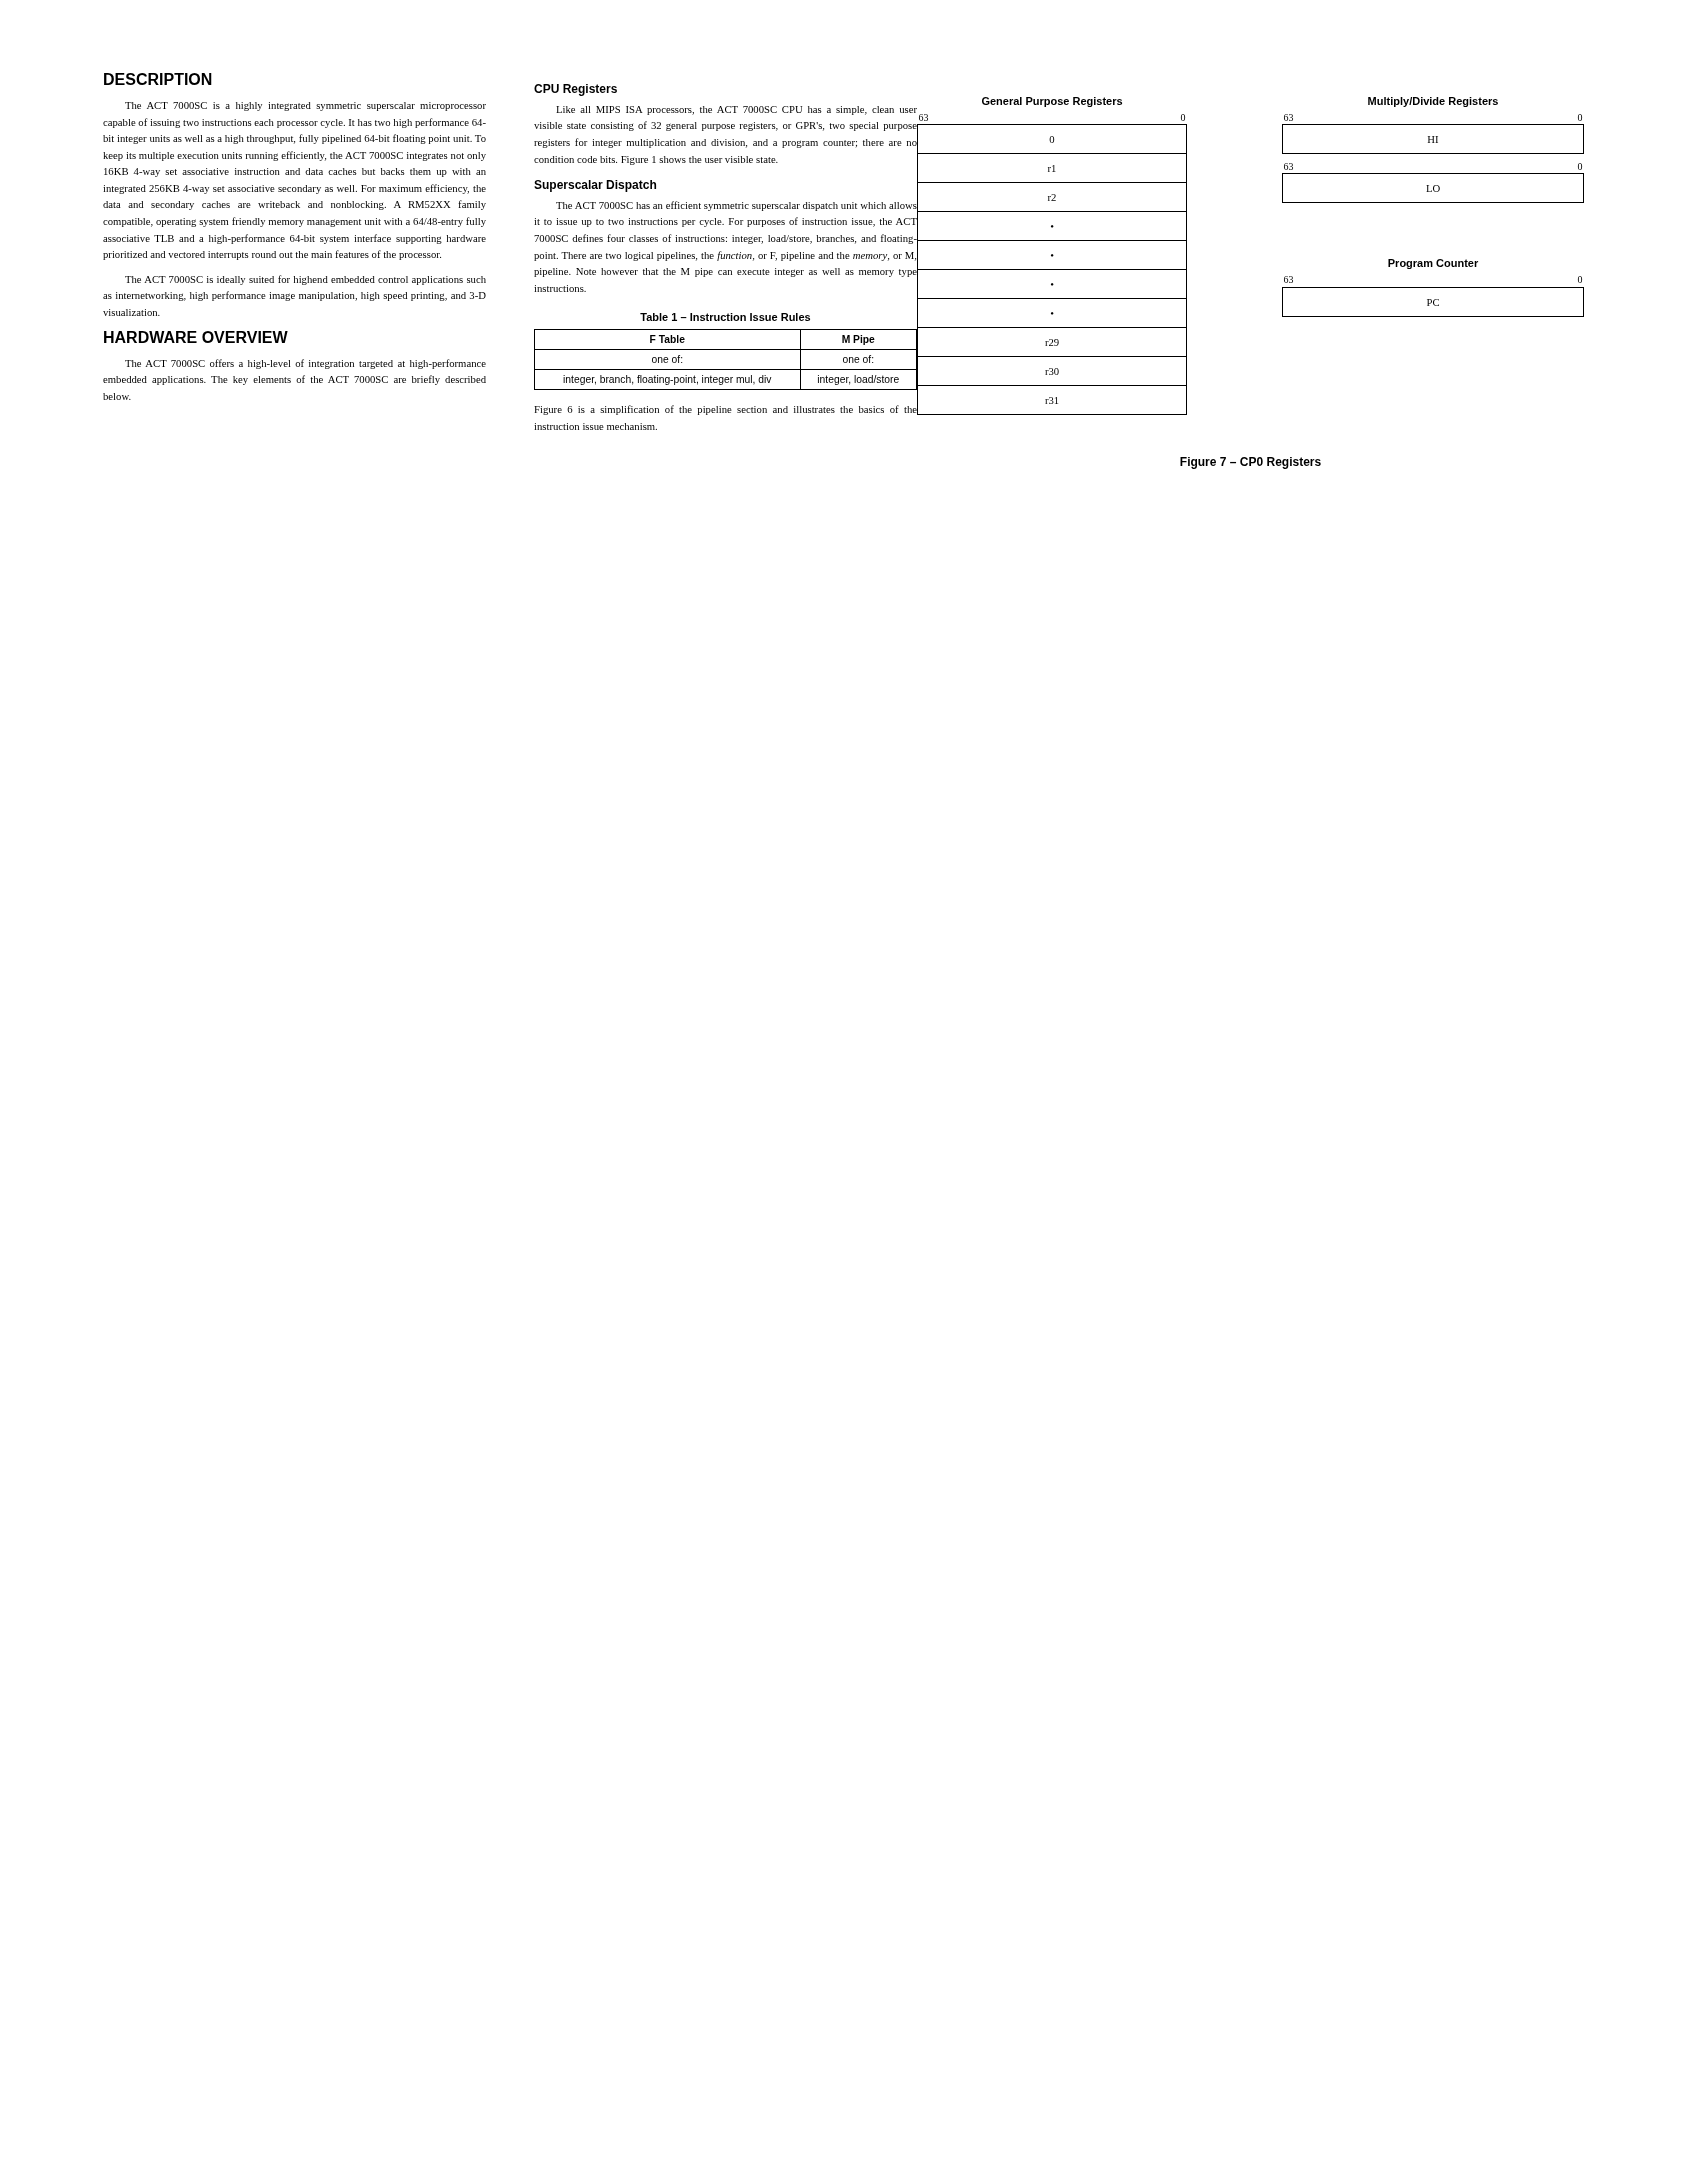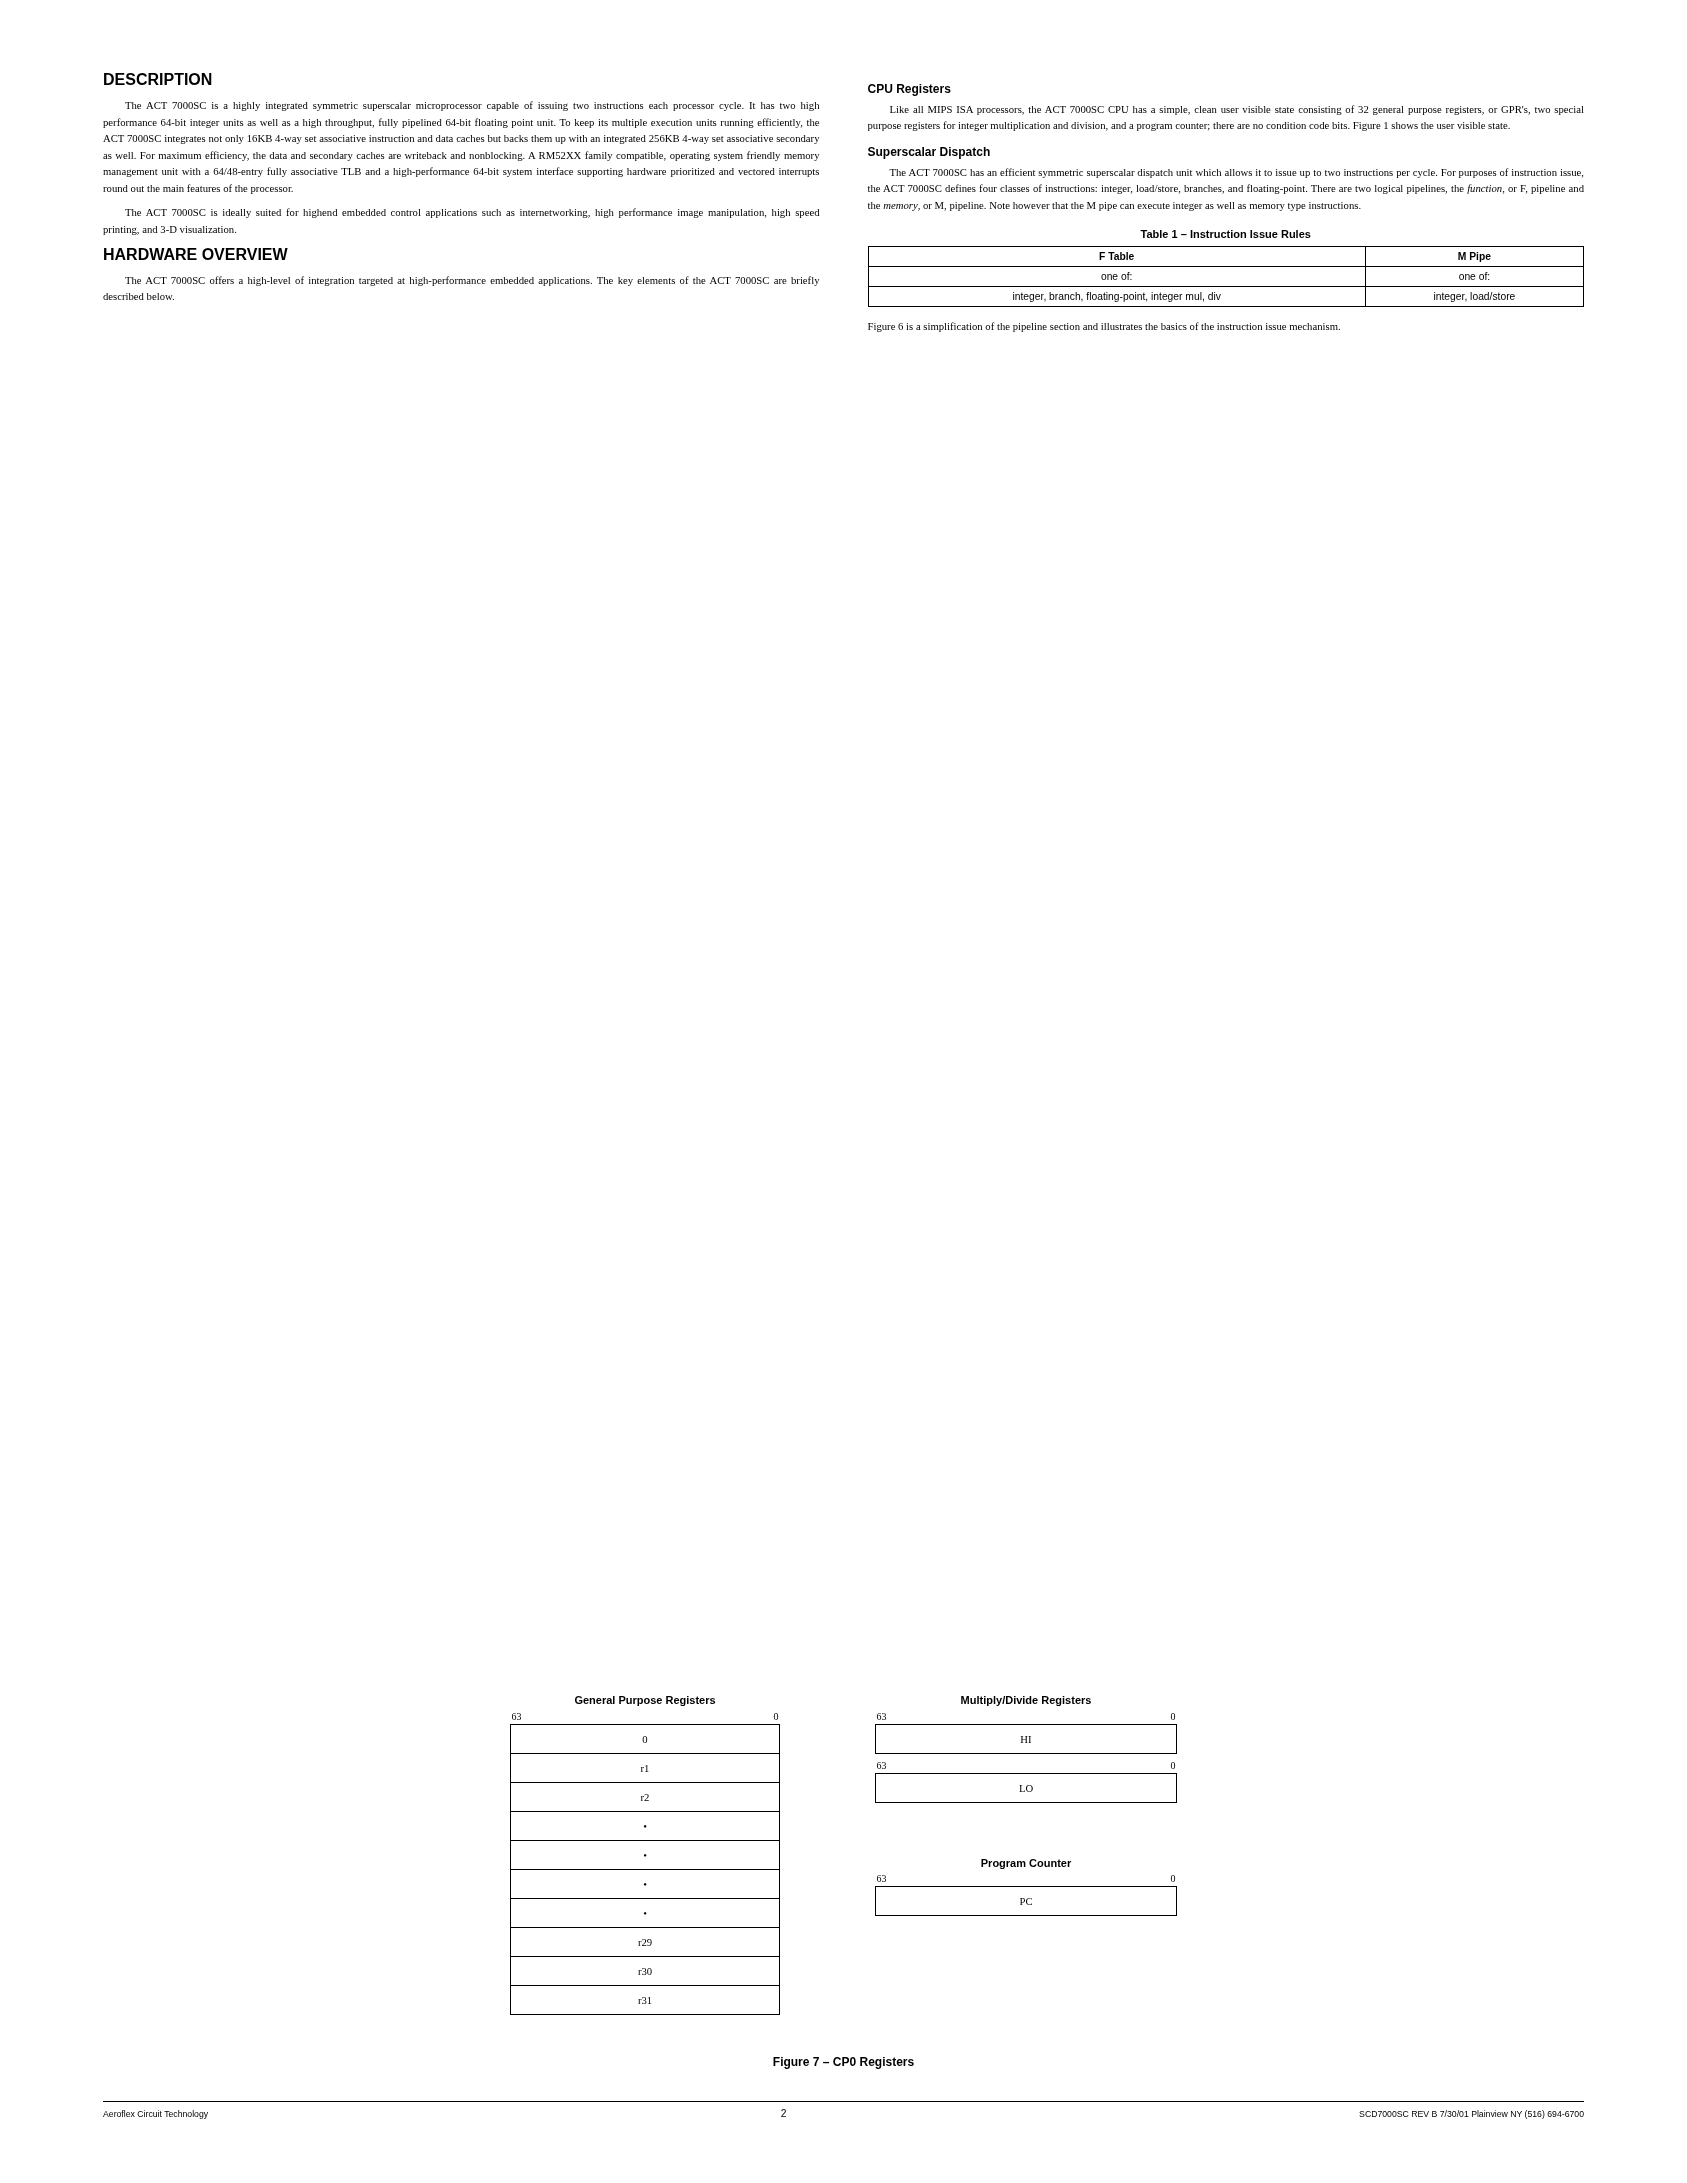--- a/index.html
+++ b/index.html
@@ -9,21 +9,21 @@
       font-size: 10.7px;
       color: #000;
       width: 1687px;
       min-height: 2183px;
     }
     .page {
       width: 1687px;
       min-height: 2183px;
       padding: 71px 103px 64px 103px;
       display: flex;
-      flex-direction: column;
+      flex-direction: row;
     }
     .two-col {
       display: flex;
       gap: 48px;
       flex: 1;
     }
     .col-left {
       flex: 1;
     }
     .col-right {
@@ -293,19 +293,14 @@
             </tbody>
           </table>
         </div>
 
       </div>
     </div>
 
     <div class="figure-caption">Figure 7 – CP0 Registers</div>
   </div>
 
-  <div class="footer">
-    <span class="footer-left">Aeroflex Circuit Technology</span>
-    <span class="footer-center">2</span>
-    <span class="footer-right">SCD7000SC REV B  7/30/01  Plainview NY (516) 694-6700</span>
-  </div>
 </div>
 
 
 </body></html>

